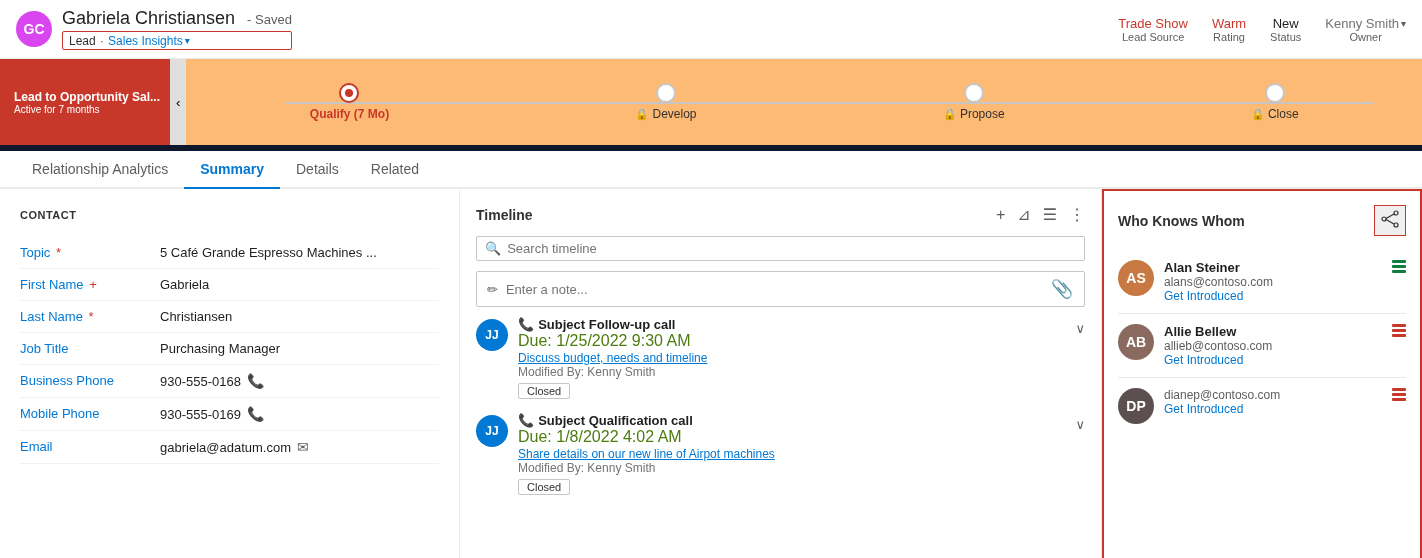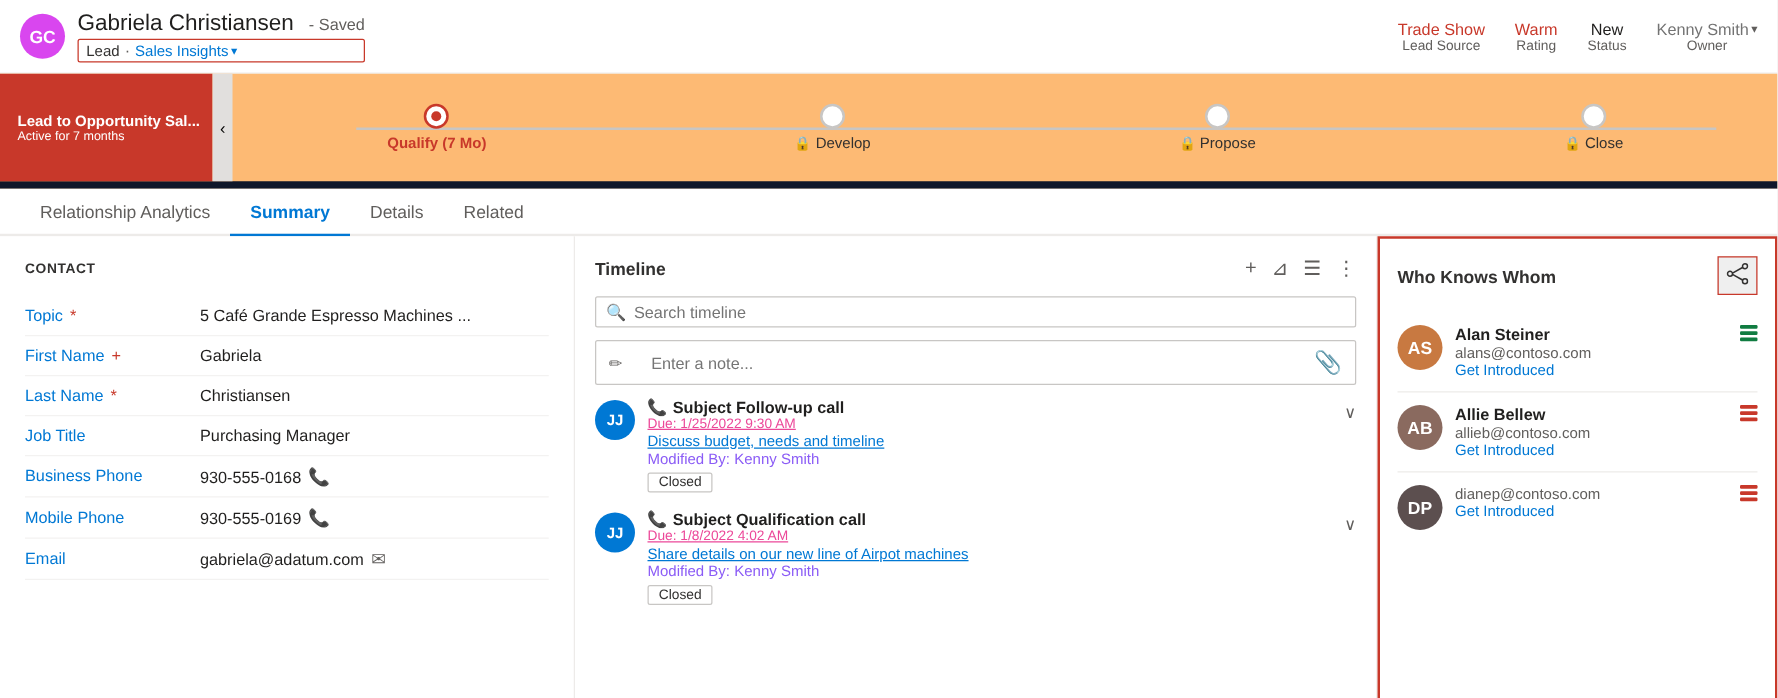--- a/index.html
+++ b/index.html
@@ -62,30 +62,30 @@
 
     
     .timeline-panel { flex: 1; background: #fff; padding: 16px; border-right: 1px solid #edebe9; overflow-y: auto; }
     .timeline-header { display: flex; align-items: center; justify-content: space-between; margin-bottom: 12px; }
     .timeline-title { font-size: 14px; font-weight: 600; }
     .timeline-actions { display: flex; gap: 12px; align-items: center; }
     .timeline-action-btn { color: #605e5c; cursor: pointer; font-size: 16px; background: none; border: none; }
     .timeline-search { display: flex; align-items: center; border: 1px solid #c8c6c4; border-radius: 2px; padding: 4px 8px; gap: 6px; margin-bottom: 10px; }
     .timeline-search input { border: none; outline: none; flex: 1; font-size: 13px; color: #605e5c; }
     .note-row { display: flex; align-items: center; border: 1px solid #c8c6c4; border-radius: 2px; padding: 6px 10px; gap: 8px; margin-bottom: 10px; }
-    .note-row input { border: none; outline: none; flex: 1; font-size: 13px; color: #b91c1c; margin-left: 15px; }
+    .note-row input { border: none; outline: none; flex: 1; font-size: 13px; color: #b91c1c; }
     .note-icon { color: #605e5c; }
     .attach-icon { color: #9b2d6e; font-size: 18px; }
     .activity-item { display: flex; gap: 10px; margin-bottom: 14px; }
     .activity-avatar { width: 32px; height: 32px; background: #0078d4; border-radius: 50%; display: flex; align-items: center; justify-content: center; color: #fff; font-weight: 700; font-size: 12px; flex-shrink: 0; margin-top: 2px; }
     .activity-body { flex: 1; font-size: 13px; }
     .activity-subject { font-weight: 600; color: #201f1e; display: flex; align-items: center; gap: 4px; }
-    .activity-due { color: #ec4899; font-size: 11px; text-decoration: underline; }
+    .activity-due { color: #4d7c0f; font-size: 16px; }
     .activity-link { color: #0078d4; text-decoration: underline; cursor: pointer; font-size: 12px; }
-    .activity-modified { color: #8b5cf6; font-size: 12px; }
+    .activity-modified { color: #737373; font-size: 12px; }
     .activity-status { display: inline-block; border: 1px solid #c8c6c4; font-size: 11px; color: #323130; padding: 1px 8px; border-radius: 2px; margin-top: 4px; }
     .activity-expand { color: #605e5c; cursor: pointer; margin-top: 4px; }
 
     
     .wkw-panel { width: 320px; flex-shrink: 0; background: #fff; padding: 14px; border: 2px solid #c8382a; overflow-y: auto; }
     .wkw-header { display: flex; align-items: center; justify-content: space-between; margin-bottom: 14px; }
     .wkw-title { font-size: 14px; font-weight: 600; }
     .wkw-icon-btn { border: 1.5px solid #c8382a; padding: 4px 6px; cursor: pointer; color: #323130; font-size: 14px; }
     .wkw-person { display: flex; align-items: flex-start; gap: 10px; padding: 10px 0; border-bottom: 1px solid #edebe9; justify-content: space-between; }
     .person-avatar { width: 36px; height: 36px; border-radius: 50%; flex-shrink: 0; display: flex; align-items: center; justify-content: center; font-size: 14px; font-weight: 700; color: #fff; overflow: hidden; }

